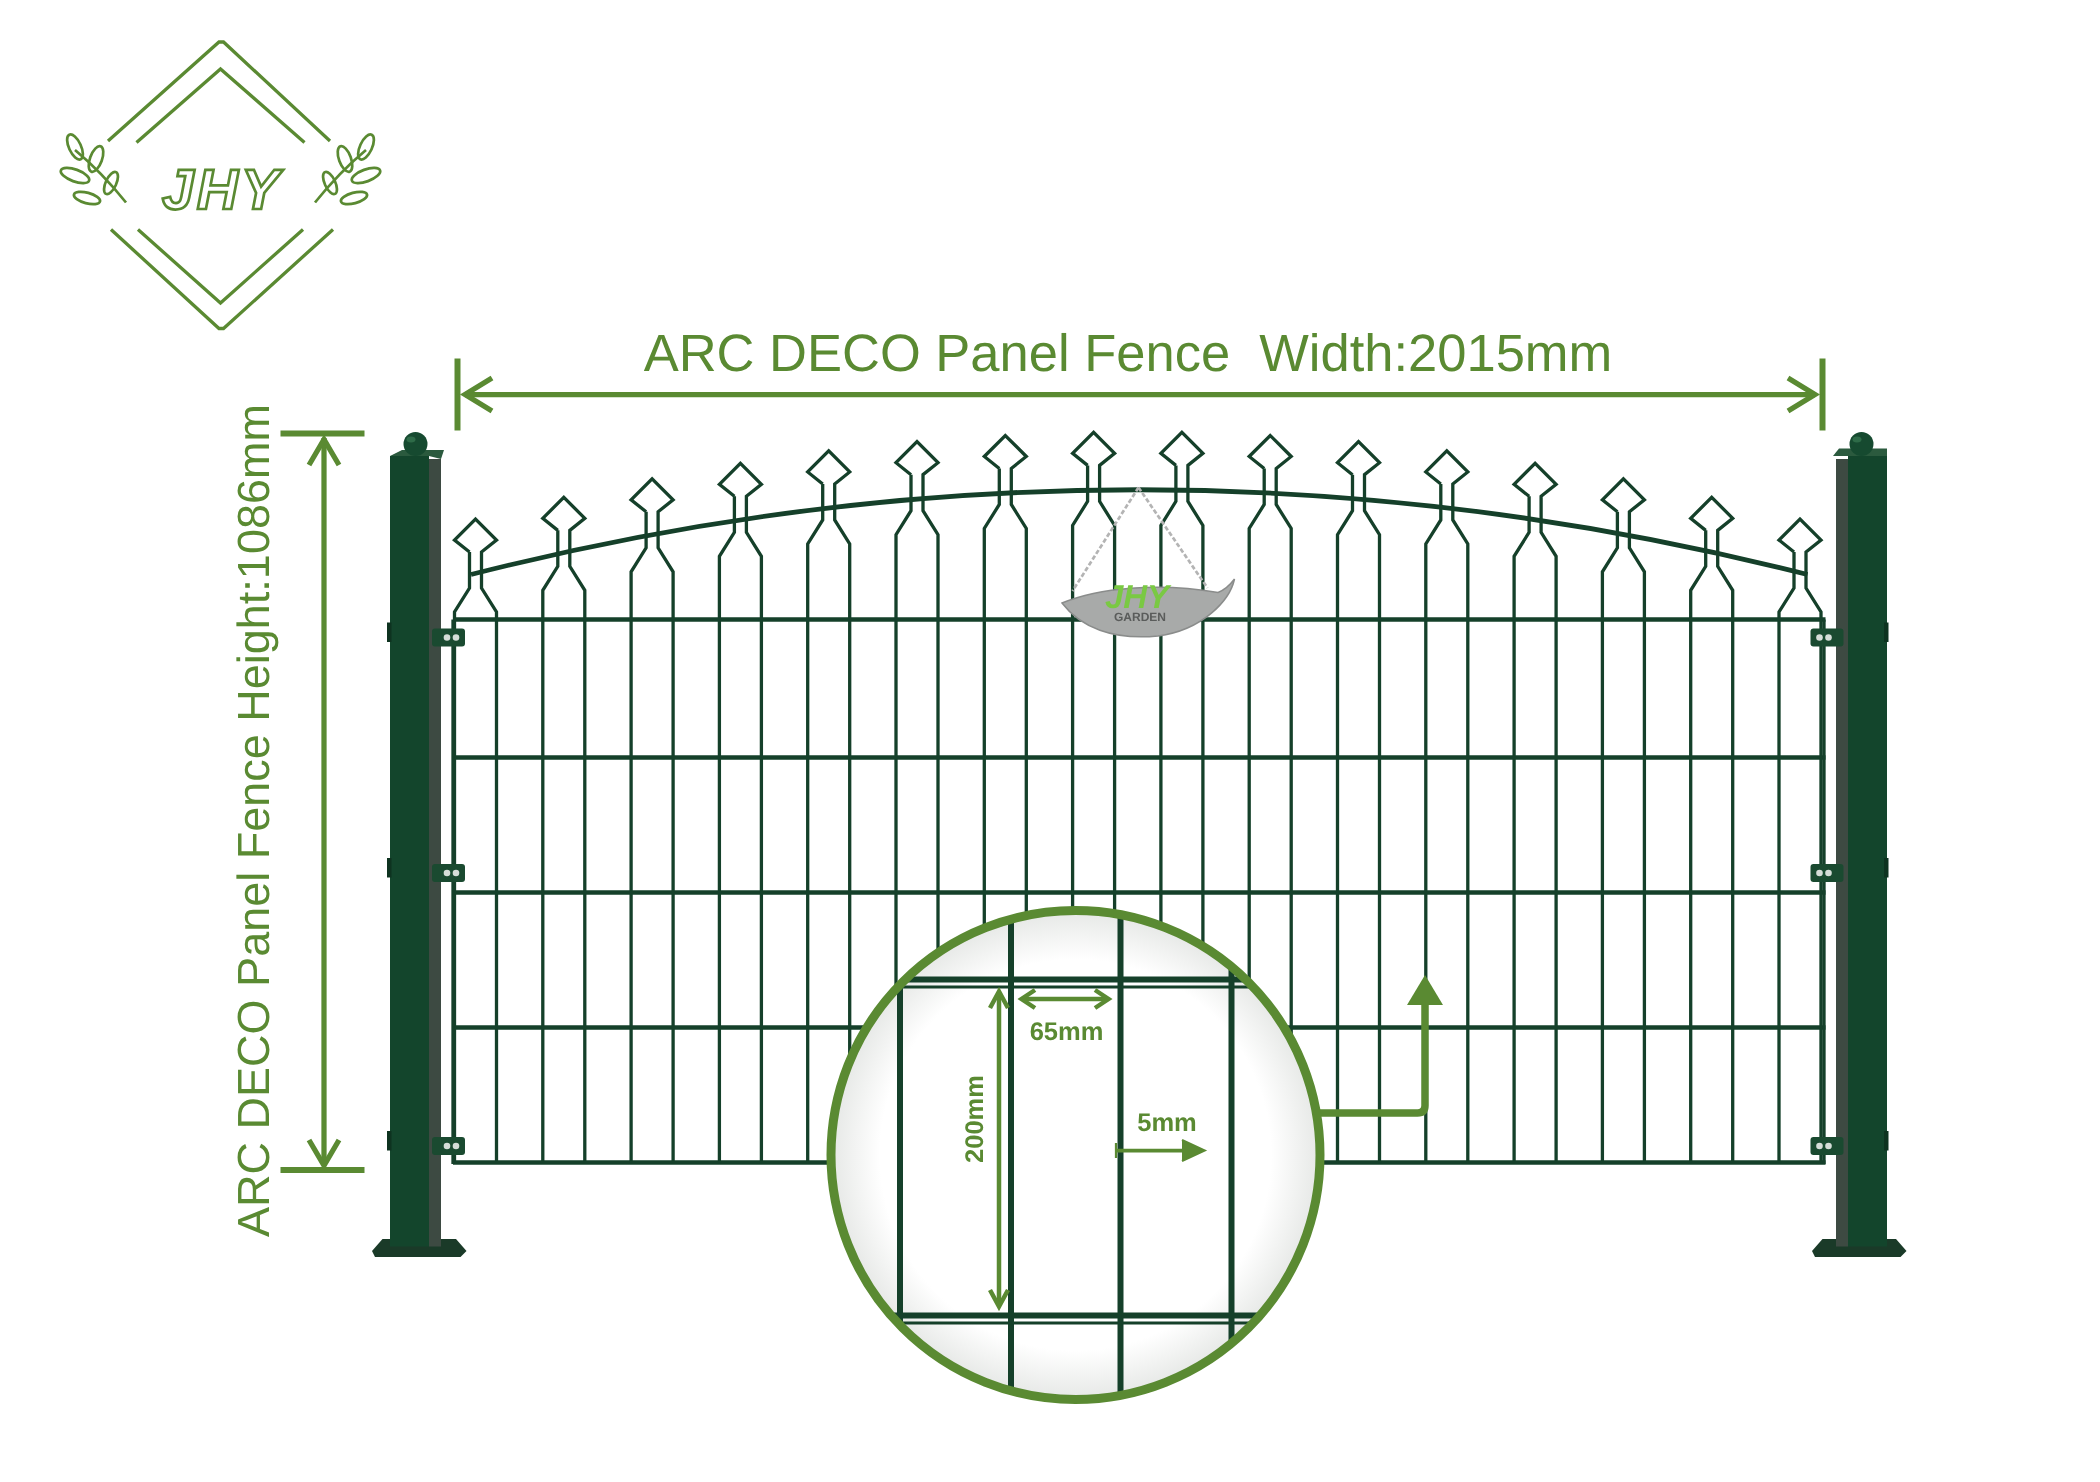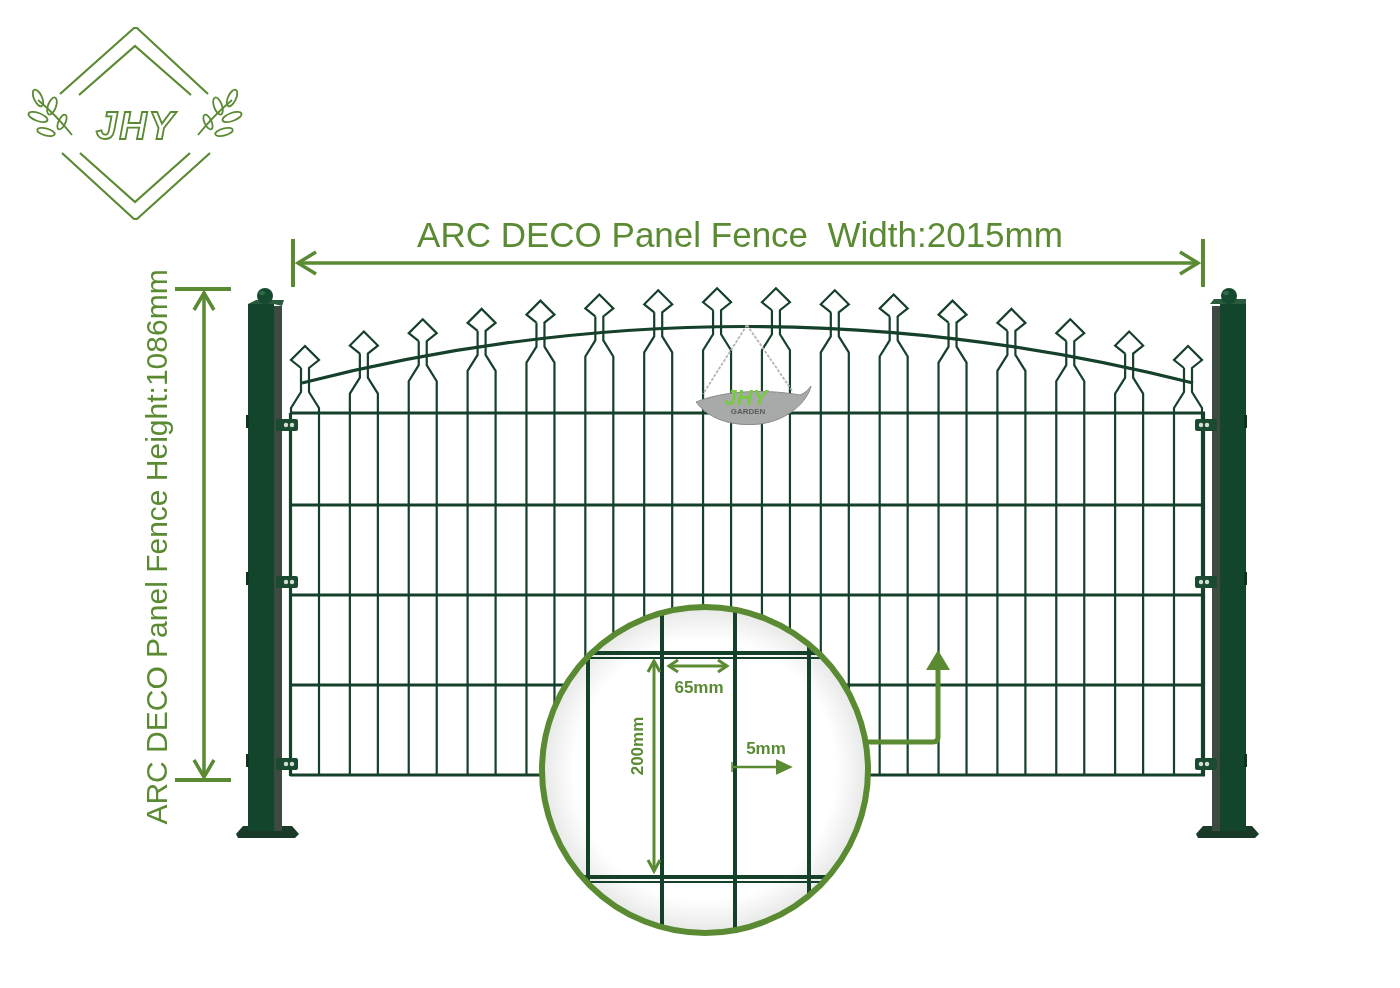--- a/index.html
+++ b/index.html
@@ -1,17 +1,17 @@
 <!DOCTYPE html>
 <html><head>
 <meta charset="utf-8">
 <style>
   html, body { margin:0; padding:0; background:#ffffff; }
   body { width:1400px; height:988px; position:relative; overflow:hidden; font-family:"Liberation Sans", sans-serif; }
-  #stage { position:absolute; left:0; top:0; width:1226px; height:988px; }
+  #stage { position:absolute; left:12px; top:0; width:1226px; height:988px; }
   .title-text { font-family:"Liberation Sans", sans-serif; fill:#5a8a32; }
   .detail-text { font-family:"Liberation Sans", sans-serif; font-weight:bold; fill:#5a8a32; }
   .logo-text { font-family:"Liberation Sans", sans-serif; font-weight:bold; font-style:italic; }
 </style>
 </head>
 <body>
 
 <div id="stage">
 <svg width="1400" height="988" viewBox="0 0 1400 988" xmlns="http://www.w3.org/2000/svg">
 

